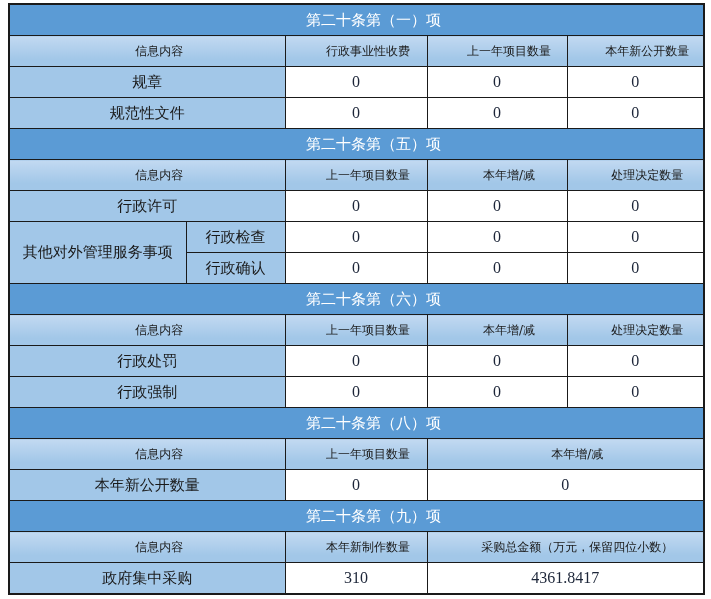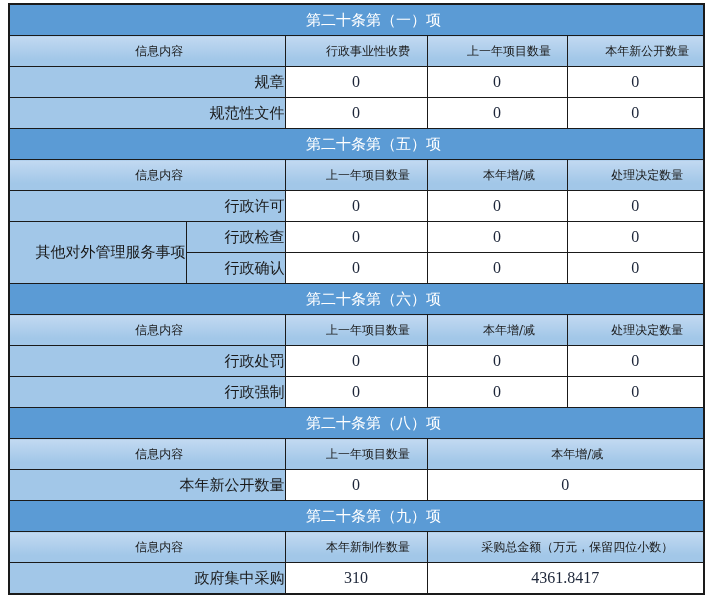--- a/index.html
+++ b/index.html
@@ -40,21 +40,21 @@
   tr.head td {
     background: linear-gradient(180deg, #c2d9f1 0%, #a2c7e8 75%);
     color: #1a1a1a;
     text-align: center;
     padding-left: 24px;
     font-size: 12px;
   }
   td.label {
     background: #a2c7e8;
     color: #1a1a1a;
-    text-align: right;
+    text-align: center;
     padding-left: 24px;
     font-size: 15px;
   }
   td.val {
     background: #ffffff;
     color: #1c2538;
     text-align: center;
     font-family: "Liberation Serif", serif;
     font-size: 16px;
   }

